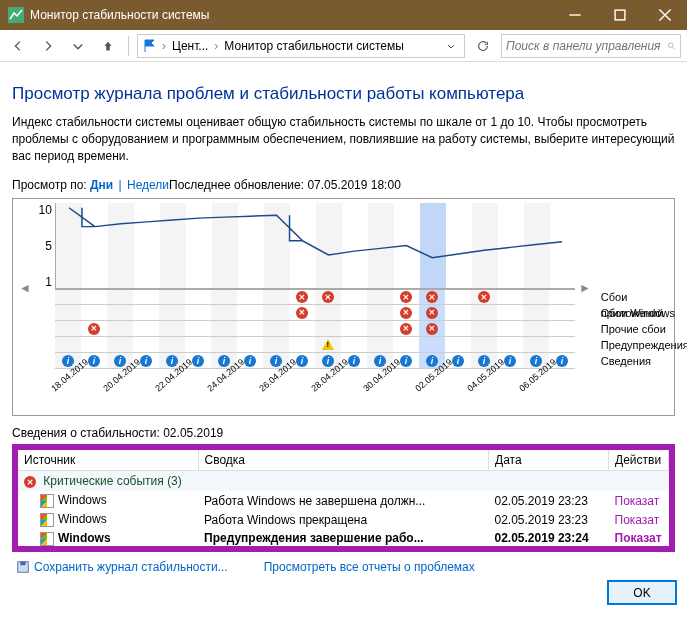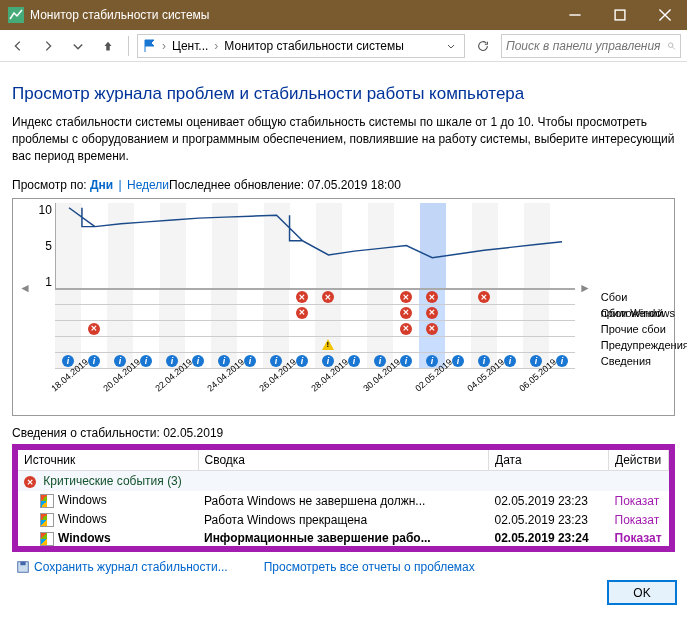--- a/index.html
+++ b/index.html
@@ -418,21 +418,21 @@
     <td><span class="action-link">Показат</span></td>
   </tr>
           <tr class="data-row">
     <td><span class="win-ico"></span>Windows</td>
     <td>Работа Windows прекращена</td>
     <td>02.05.2019 23:23</td>
     <td><span class="action-link">Показат</span></td>
   </tr>
           <tr class="data-row bold">
     <td><span class="win-ico"></span>Windows</td>
-    <td>Информационные завершение рабо...</td>
+    <td>Предупреждения завершение рабо...</td>
     <td>02.05.2019 23:24</td>
     <td><span class="action-link">Показат</span></td>
   </tr>
           <tr class="group-row">
             <td colspan="4"><span class="ico-info"></span> Информационные события (2)</td>
           </tr>
         </tbody>
     </table>
   </div>
 

